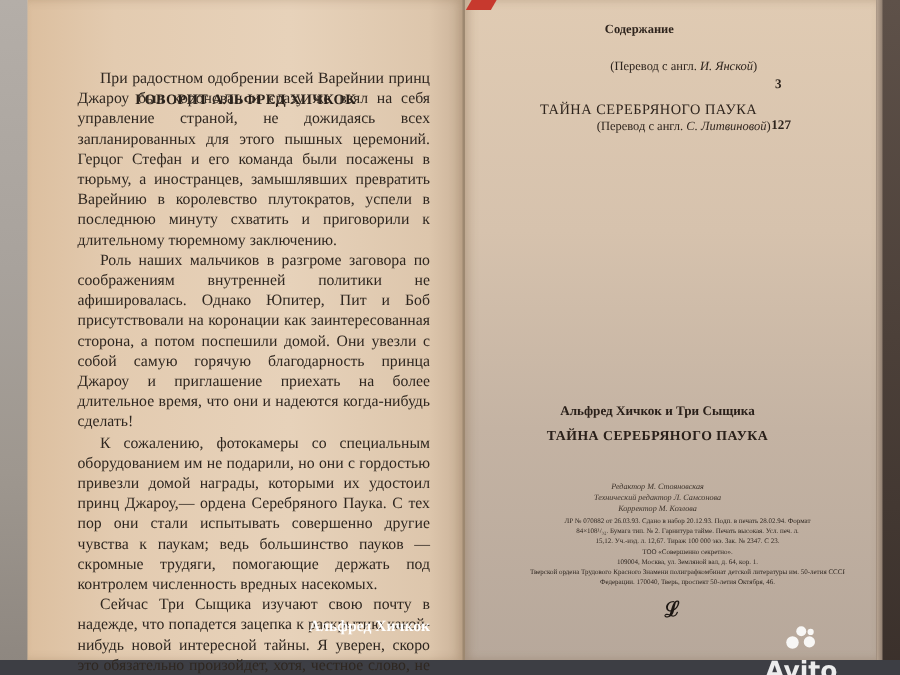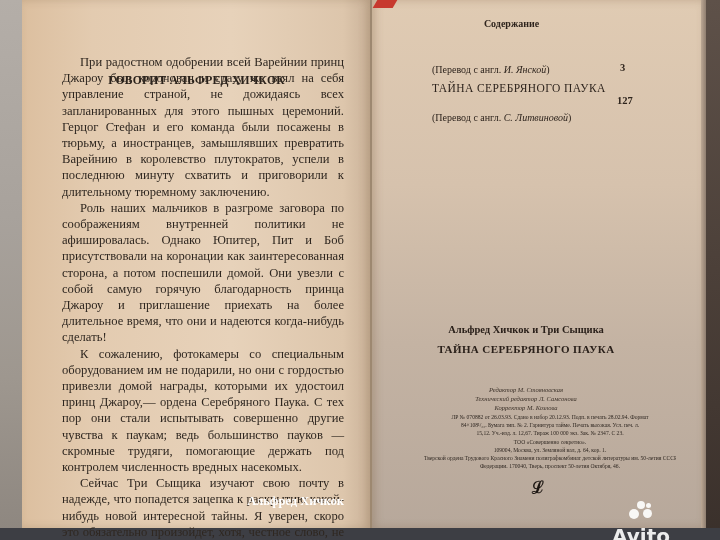--- a/index.html
+++ b/index.html
@@ -58,21 +58,21 @@
     font-weight: bold; font-size: 12.5px; color: #ffffff;
   }
 
   
   .toc-title {
     position: absolute; left: 371px; top: 18px; width: 281px; text-align: center;
     font-weight: bold; font-size: 10px; color: #2e241d;
   }
   .toc-item { position: absolute; left: 432px; width: 230px; color: #2e241d; }
   .toc-item .t { font-size: 11.5px; letter-spacing: 0.4px; }
-  .toc-item .s { font-size: 10px; margin-top: 18px; }
+  .toc-item .s { font-size: 10px; margin-top: 2px; text-align: center; }
   .toc-item .s i { font-style: italic; }
   .toc-page { position: absolute; font-weight: bold; font-size: 10.5px; color: #2e241d; }
 
   .imprint-author {
     position: absolute; left: 371px; top: 324px; width: 310px; text-align: center;
     font-weight: bold; font-size: 10.5px; color: #2a201a;
   }
   .imprint-title {
     position: absolute; left: 371px; top: 343px; width: 310px; text-align: center;
     font-weight: bold; font-size: 11px; letter-spacing: 0.4px; color: #2a201a;

